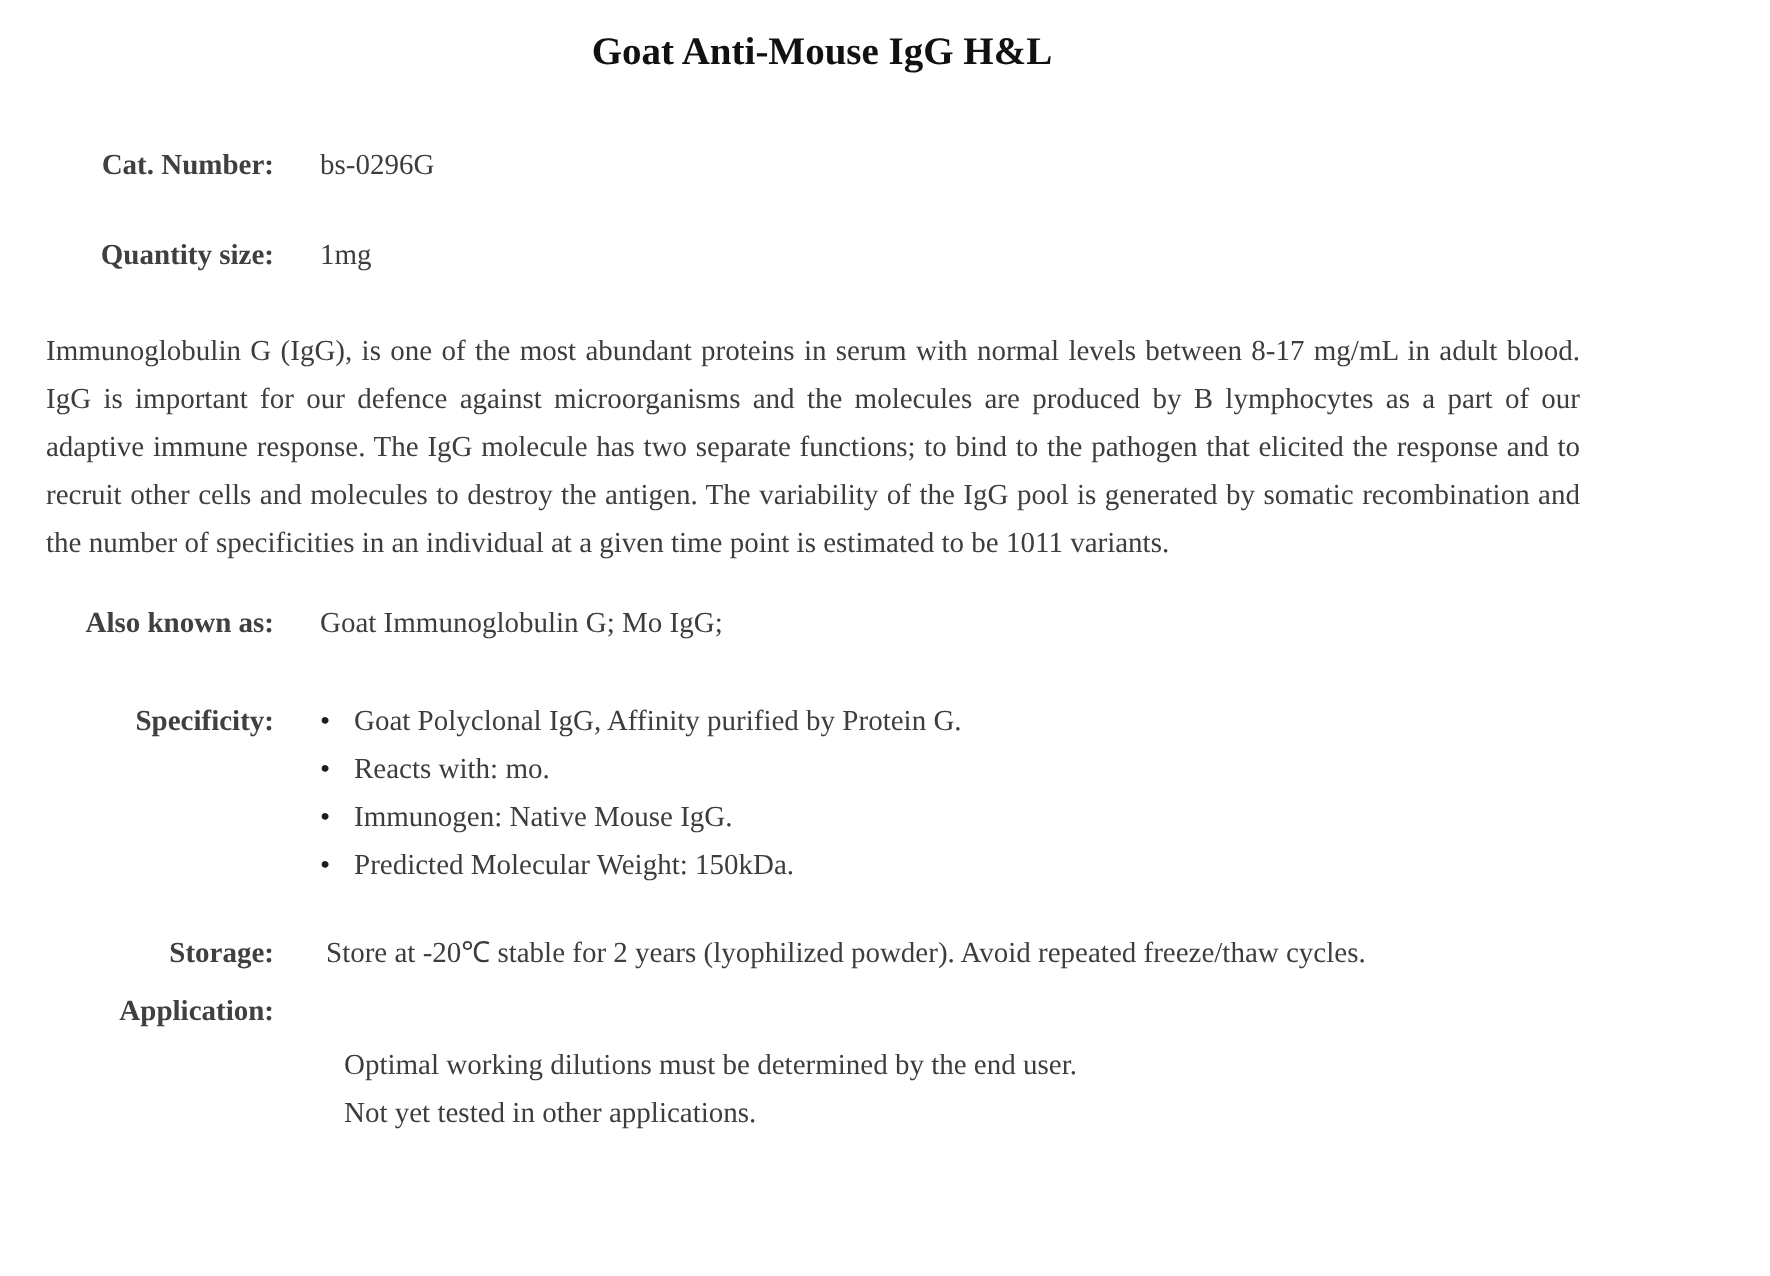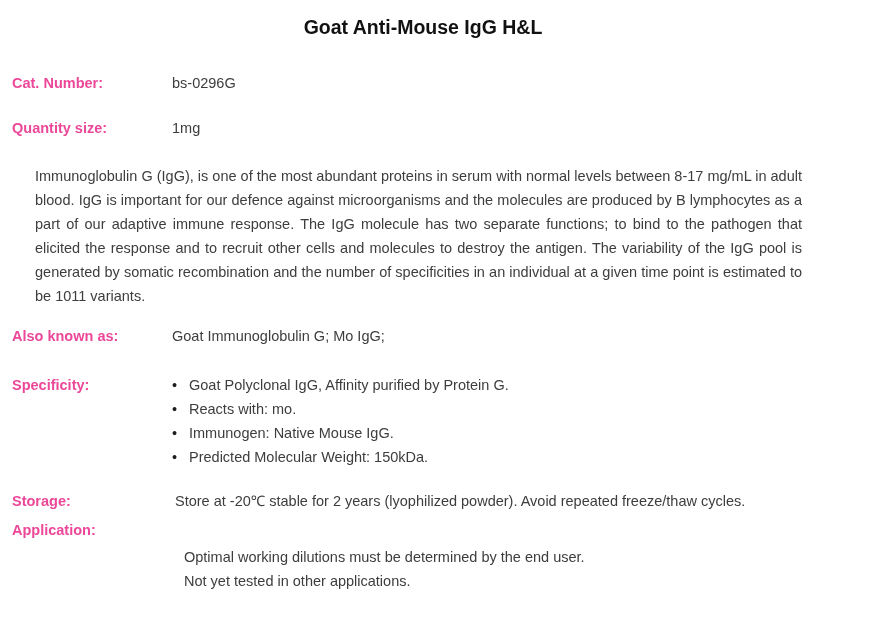--- a/index.html
+++ b/index.html
@@ -6,44 +6,43 @@
     margin: 0;
     padding: 0;
     background: #ffffff;
   }
   .page {
     position: relative;
     width: 822px;
     height: 638px;
     background: #ffffff;
     overflow: hidden;
-    font-family: Liberation Sans, sans-serif;
+    font-family: Liberation Serif, serif;
     font-size: 14.5px;
     color: #3d3d3d;
-    padding-left: 12px;
   }
   .doc-title {
     margin: 0;
     padding-top: 15px;
     text-align: center;
     font-size: 19.5px;
     font-weight: bold;
     line-height: 24px;
     color: #111111;
   }
   .row {
     display: flex;
     align-items: flex-start;
     line-height: 17px;
   }
   .lbl {
     flex: 0 0 137px;
-    text-align: left;
+    text-align: right;
     font-weight: bold;
-    color: #ec4899;
+    color: #404040;
     white-space: nowrap;
   }
   .val {
     flex: 1;
     margin-left: 23px;
     margin-right: 32px;
   }
   .row-cat     { margin-top: 36px; }
   .row-qty     { margin-top: 28px; }
   .row-bg      { margin-top: 27px; line-height: 24px; }

